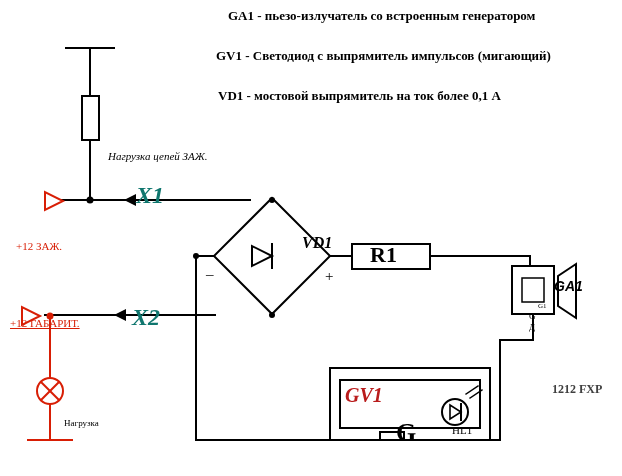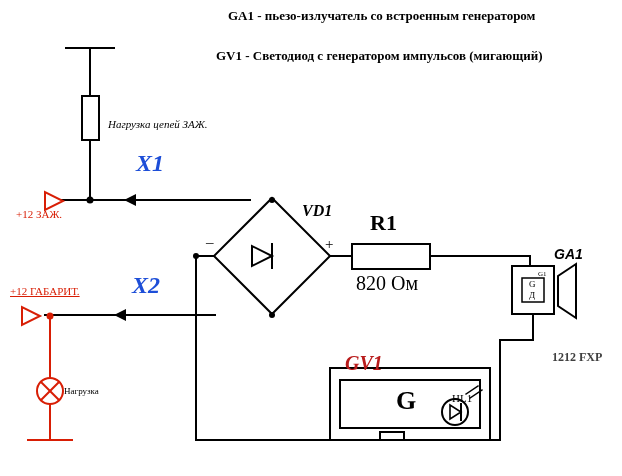--- a/index.html
+++ b/index.html
@@ -26,38 +26,39 @@
     font-family: "Liberation Serif", serif;
     font-weight: bold;
     font-size: 13px;
     color: #000000;
     white-space: nowrap;
   }
   .lbl {
     position: absolute;
     white-space: nowrap;
     color: #000000;
+    margin-top: 32px;
   }
   .lbl-red-small {
     font-family: "Liberation Serif", serif;
     font-size: 11px;
     color: #d81e05;
   }
   .lbl-italic-small {
     font-family: "Liberation Serif", serif;
     font-style: italic;
     font-size: 11px;
     color: #000000;
   }
   .lbl-x {
     font-family: "Liberation Serif", serif;
     font-style: italic;
     font-weight: bold;
     font-size: 24px;
-    color: #1d4ed8;
+    color: #0f766e;
     text-align: center;
   }
   .lbl-part {
     font-family: "Liberation Serif", serif;
     font-style: italic;
     font-weight: bold;
     font-size: 16px;
     color: #000000;
   }
   .lbl-r1 {
@@ -117,21 +118,22 @@
     font-size: 9px;
     color: #000000;
   }
 </style>
 </head>
 <body>
 
 <div id="root">
 
   <div class="legend-line" style="left:228px; top:8px;">GA1 - пьезо-излучатель со встроенным генератором</div>
-  <div class="legend-line" style="left:216px; top:48px;">GV1 - Светодиод с генератором импульсов (мигающий)</div>
+  <div class="legend-line" style="left:216px; top:48px;">GV1 - Светодиод с выпрямитель импульсов (мигающий)</div>
+  <div class="legend-line" style="left:218px; top:88px;">VD1 - мостовой выпрямитель на ток более  0,1 А</div>
 
   <svg class="layer" viewBox="0 0 622 476">
     <g stroke="#000000" stroke-width="2" fill="none" stroke-linecap="square">
 
       <line x1="66" y1="48" x2="114" y2="48"></line>
       <line x1="90" y1="48" x2="90" y2="96"></line>
 
       <rect x="82" y="96" width="17" height="44" fill="#ffffff" stroke="#000000" stroke-width="2"></rect>
       <line x1="90" y1="140" x2="90" y2="200"></line>
 
@@ -213,21 +215,20 @@
 
   <div class="lbl lbl-red-small" style="left:16px; top:208px;">+12  ЗАЖ.</div>
   <div class="lbl lbl-red-small" style="left:10px; top:285px;text-decoration:underline;">+12  ГАБАРИТ.</div>
   <div class="lbl lbl-gab" style="left:64px; top:386px;">Нагрузка</div>
 
   <div class="lbl lbl-part" style="left:302px; top:202px;">VD1</div>
   <div class="lbl lbl-sign" style="left:206px; top:234px;">–</div>
   <div class="lbl lbl-sign" style="left:325px; top:236px;">+</div>
 
   <div class="lbl lbl-r1" style="left:370px; top:210px;">R1</div>
-  <div class="lbl lbl-r1val" style="left:356px; top:272px;">820 Ом</div>
 
   <div class="lbl lbl-ga1" style="left:554px; top:246px;">GA1</div>
   <div class="lbl lbl-tiny" style="left:516px; top:270px;padding-left:22px;">G1</div>
   <div class="lbl lbl-tiny" style="left:529px; top:279px; font-size:9px;">G</div>
   <div class="lbl lbl-tiny" style="left:529px; top:290px; font-size:9px;">Д</div>
   <div class="lbl lbl-model" style="left:552px; top:350px;">1212 FXP</div>
 
   <div class="lbl lbl-gv1" style="left:345px; top:352px;">GV1</div>
   <div class="lbl lbl-G" style="left:396px; top:386px;">G</div>
   <div class="lbl lbl-hl1" style="left:452px; top:392px;">HL1</div>

